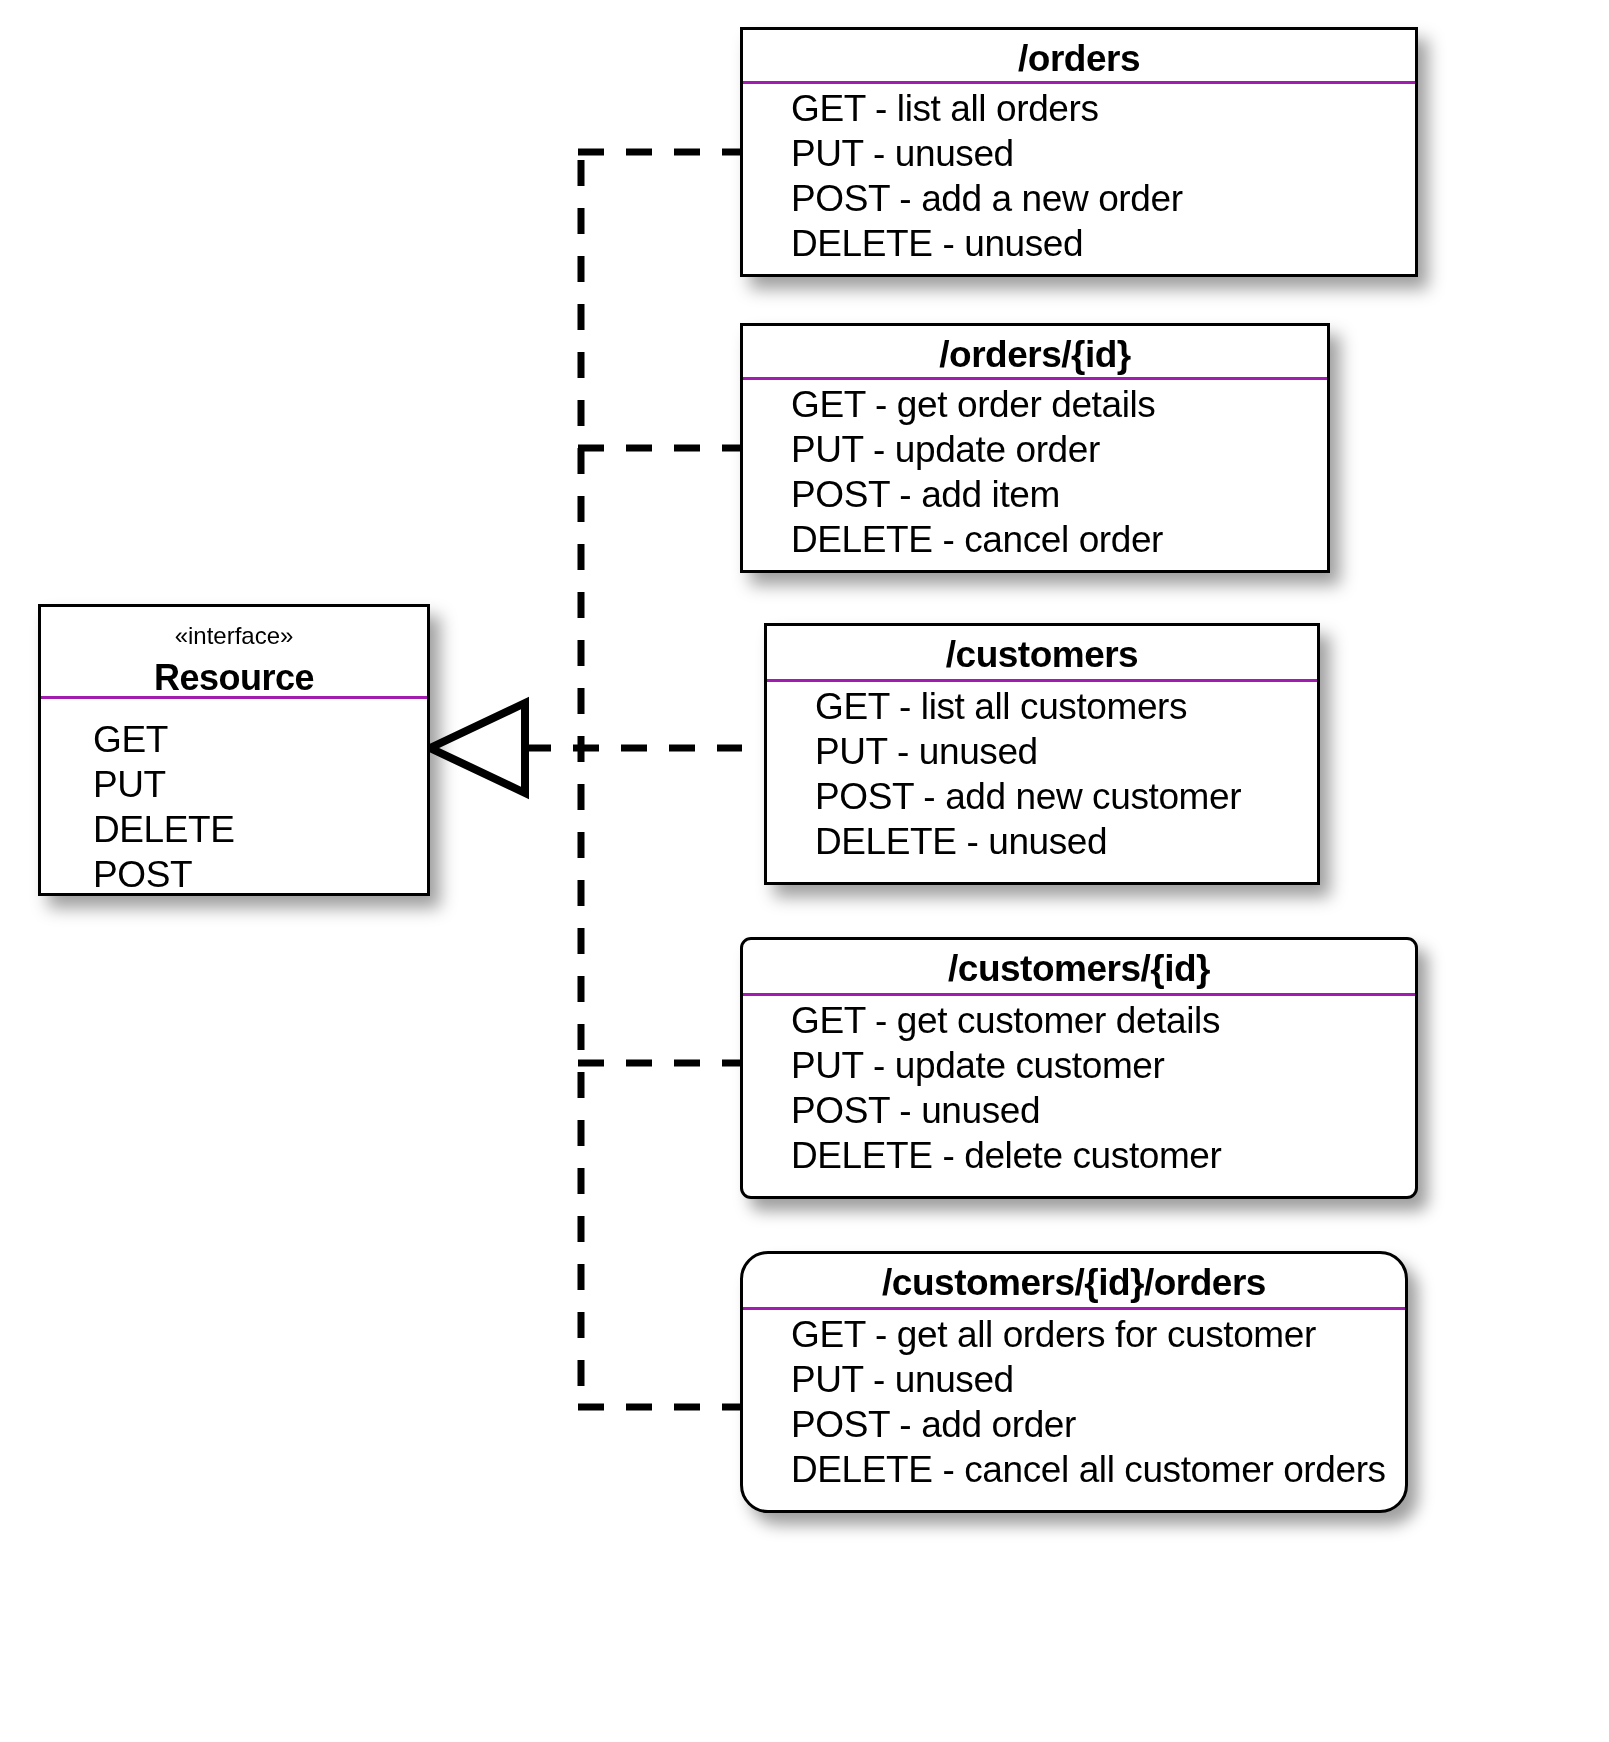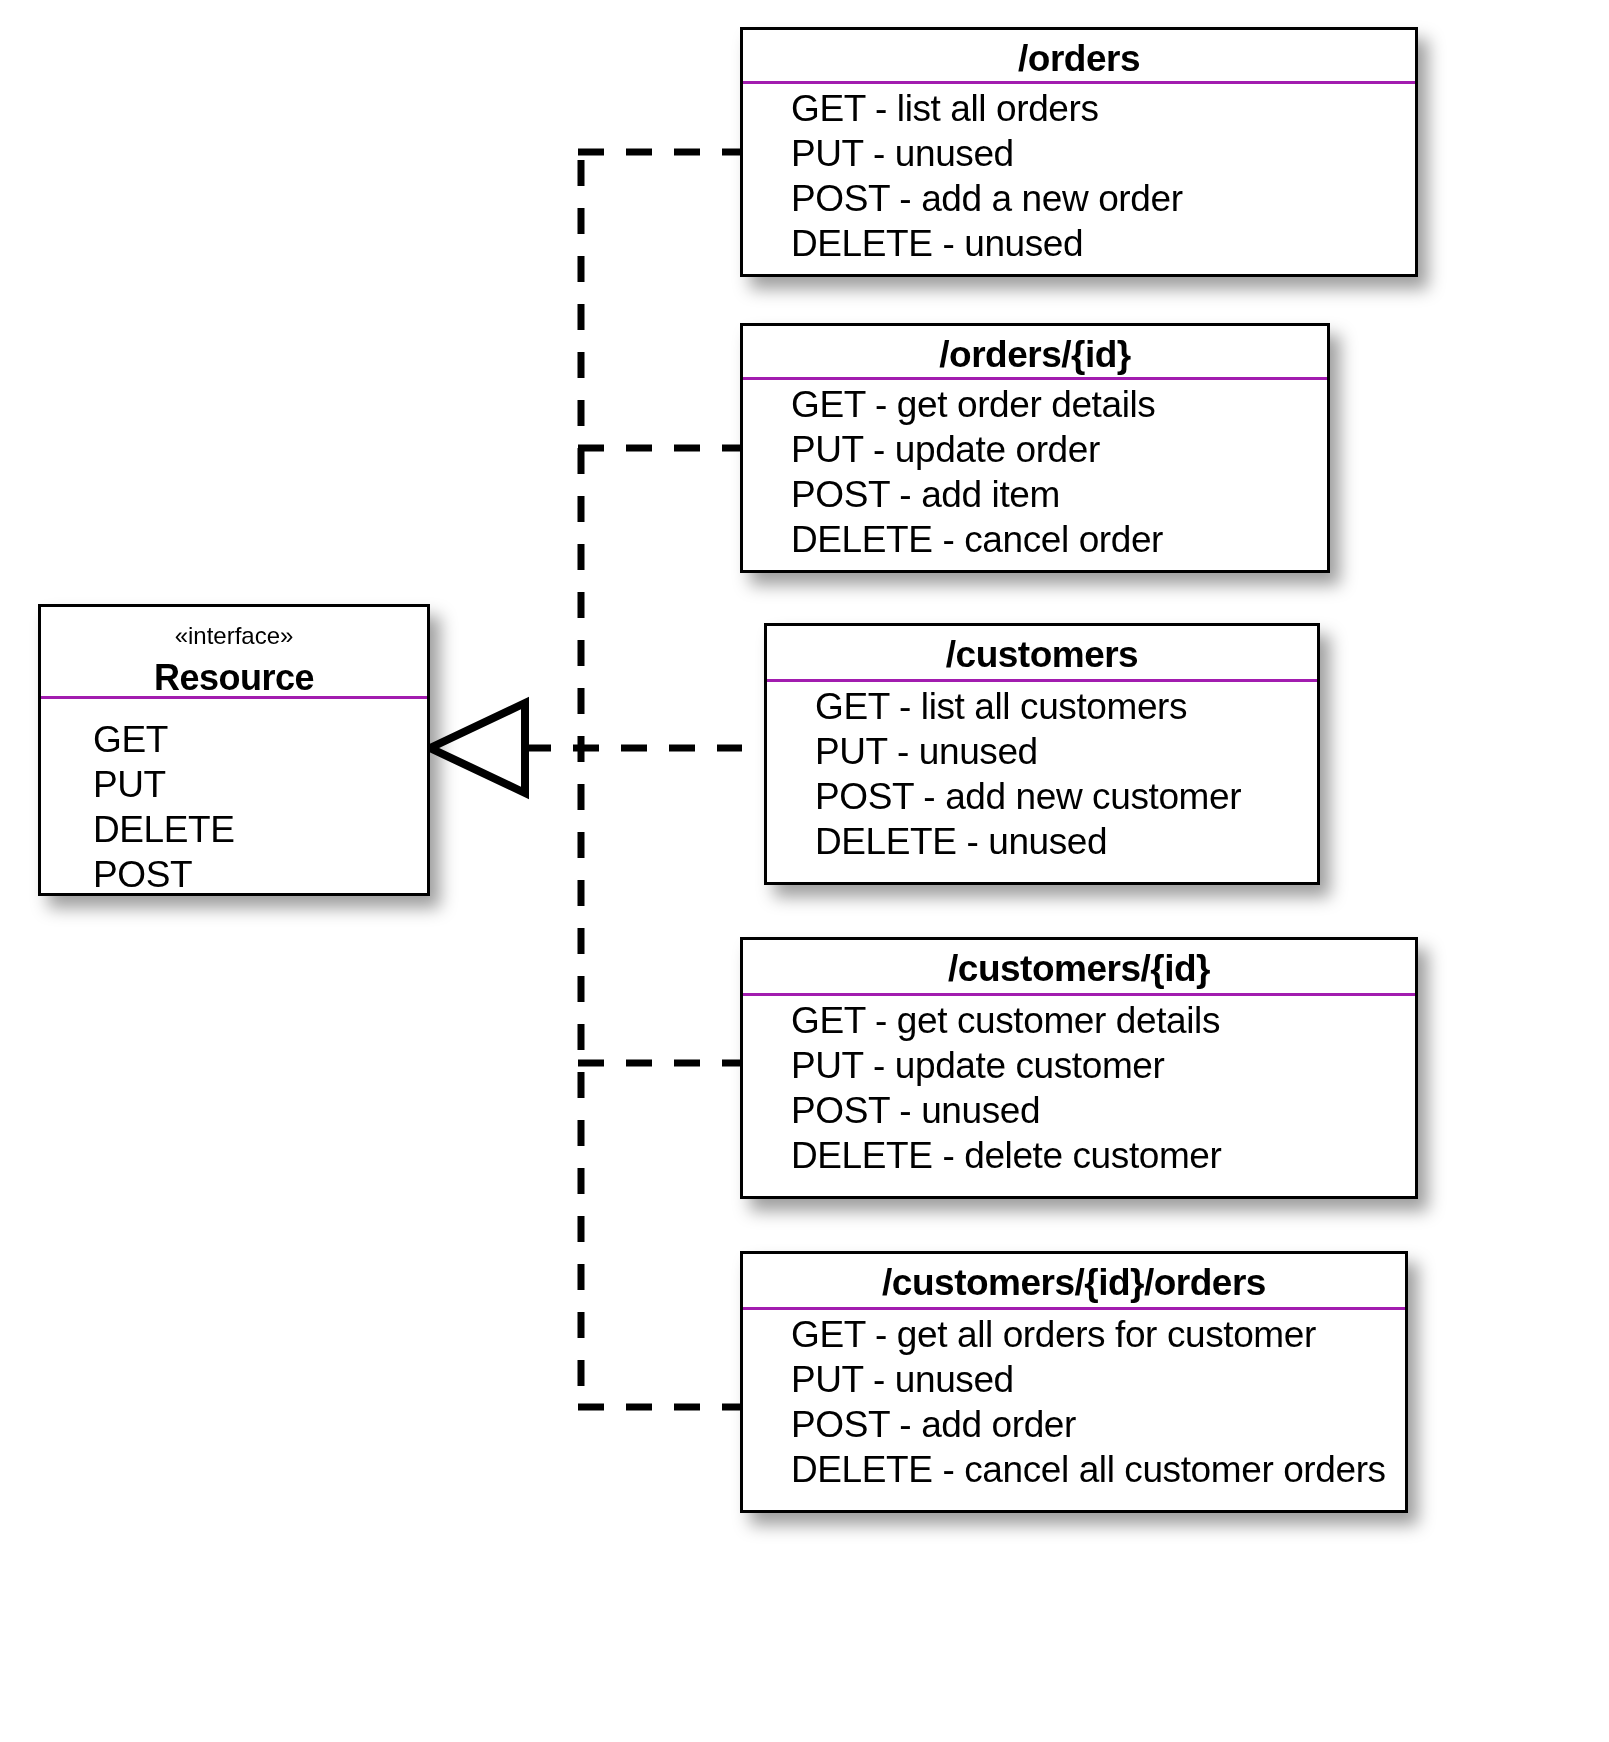--- a/index.html
+++ b/index.html
@@ -125,33 +125,33 @@
       <div class="uml-title">/customers</div>
     </div>
     <div class="uml-body">
       <div class="uml-line">GET - list all customers</div>
       <div class="uml-line">PUT - unused</div>
       <div class="uml-line">POST - add new customer</div>
       <div class="uml-line">DELETE - unused</div>
     </div>
   </div>
 
-  <div class="uml-box" id="box-customers-id" style="left:740px;top:937px;width:678px;height:262px;">
+  <div class="uml-box" id="box-customers-id" style="left:740px;top:937px;width:678px;height:262px;border-radius:11px;">
     <div class="uml-head" style="height:56px;">
       <div class="uml-title">/customers/{id}</div>
     </div>
     <div class="uml-body">
       <div class="uml-line">GET - get customer details</div>
       <div class="uml-line">PUT - update customer</div>
       <div class="uml-line">POST - unused</div>
       <div class="uml-line">DELETE - delete customer</div>
     </div>
   </div>
 
-  <div class="uml-box" id="box-customers-id-orders" style="left:740px;top:1251px;width:668px;height:262px;">
+  <div class="uml-box" id="box-customers-id-orders" style="left:740px;top:1251px;width:668px;height:262px;border-radius:28px;">
     <div class="uml-head" style="height:56px;">
       <div class="uml-title">/customers/{id}/orders</div>
     </div>
     <div class="uml-body">
       <div class="uml-line">GET - get all orders for customer</div>
       <div class="uml-line">PUT - unused</div>
       <div class="uml-line">POST - add order</div>
       <div class="uml-line">DELETE - cancel all customer orders</div>
     </div>
   </div>

